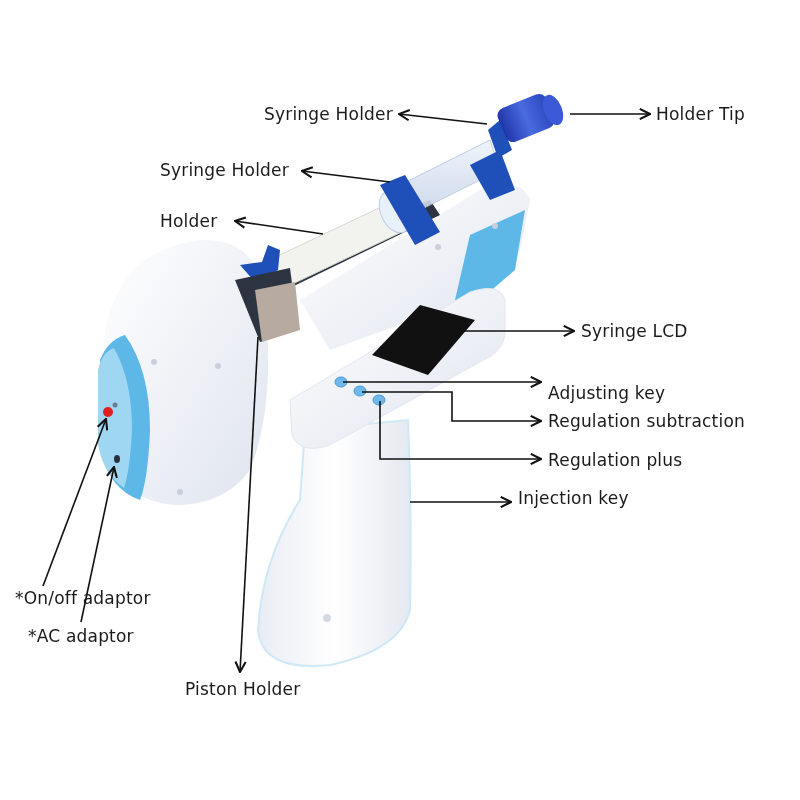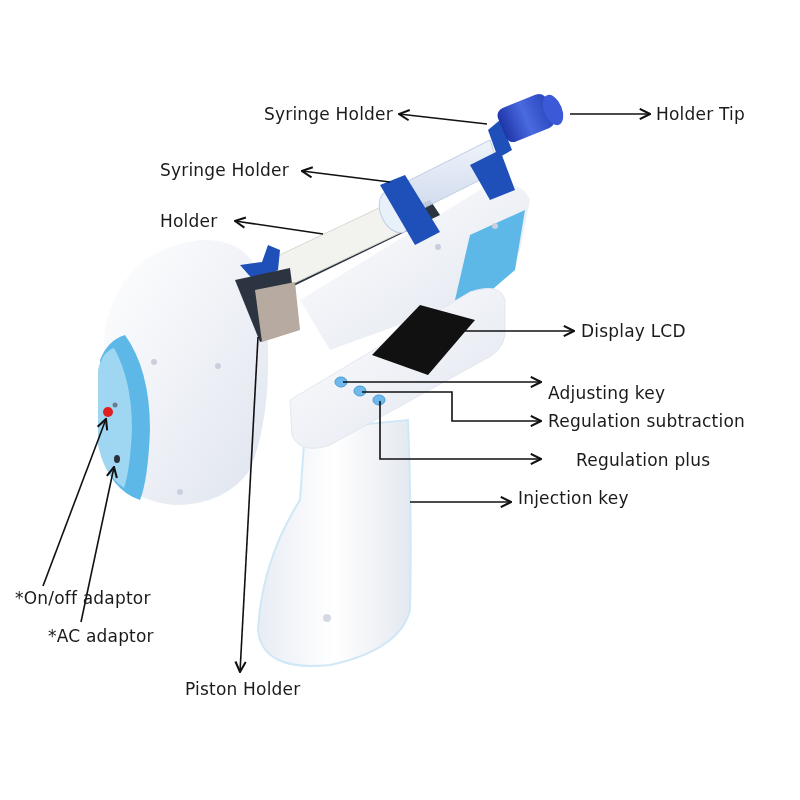--- a/index.html
+++ b/index.html
@@ -107,21 +107,21 @@
       <line x1="81" y1="622" x2="114" y2="467" marker-end="url(#arrowHead)"></line>
       <line x1="258" y1="337" x2="240" y2="672" marker-end="url(#arrowHead)"></line>
     </g>
   </svg>
 
   
   <div class="label" style="left:264px;top:104px;">Syringe Holder</div>
   <div class="label" style="left:656px;top:104px;">Holder Tip</div>
   <div class="label" style="left:160px;top:160px;">Syringe Holder</div>
   <div class="label" style="left:160px;top:211px;">Holder</div>
-  <div class="label" style="left:581px;top:321px;">Display LCD</div>
+  <div class="label" style="left:581px;top:321px;">Syringe LCD</div>
   <div class="label" style="left:548px;top:373px;margin-top:10px;">Adjusting key</div>
   <div class="label" style="left:548px;top:411px;">Regulation subtraction</div>
-  <div class="label" style="left:548px;top:450px;margin-left:28px;">Regulation plus</div>
+  <div class="label" style="left:548px;top:450px;">Regulation plus</div>
   <div class="label" style="left:518px;top:488px;">Injection key</div>
   <div class="label" style="left:15px;top:588px;">*On/off adaptor</div>
-  <div class="label" style="left:28px;top:626px;margin-left:20px;">*AC adaptor</div>
+  <div class="label" style="left:28px;top:626px;">*AC adaptor</div>
   <div class="label" style="left:185px;top:679px;">Piston Holder</div>
 </div>
 
 </body></html>

